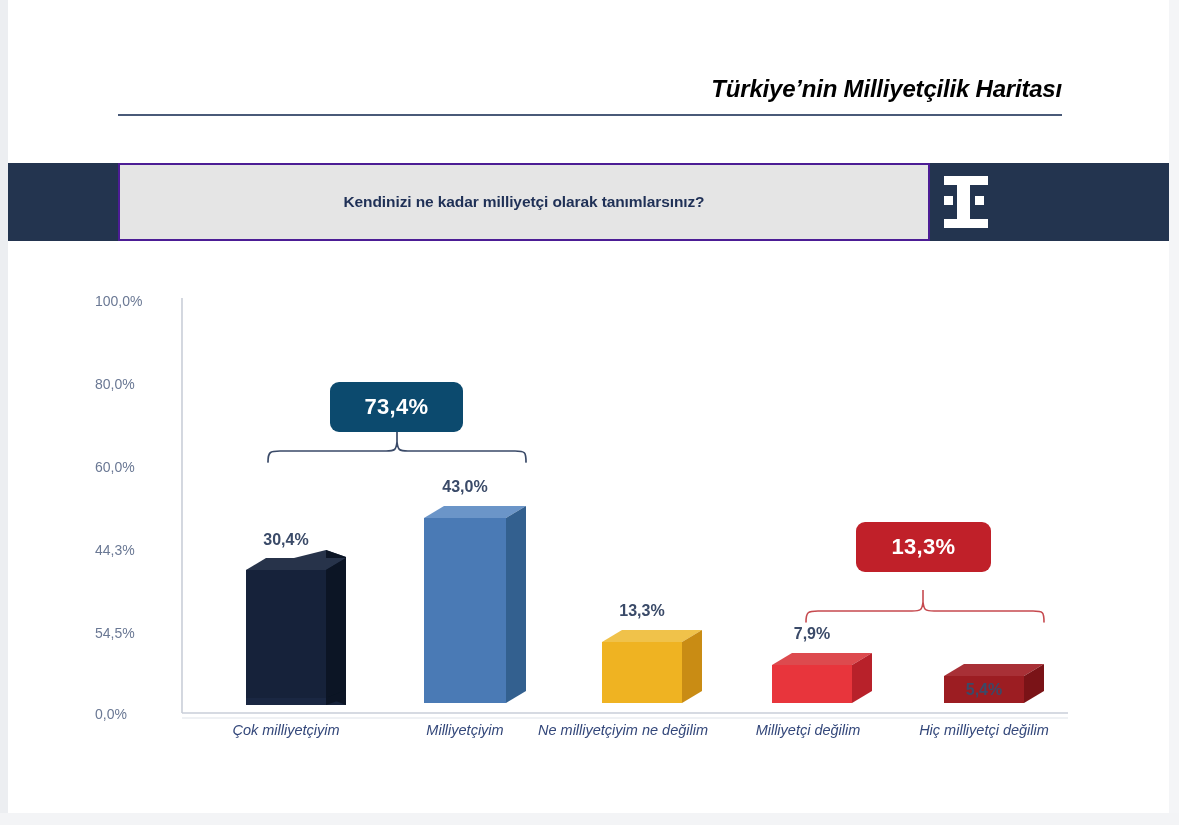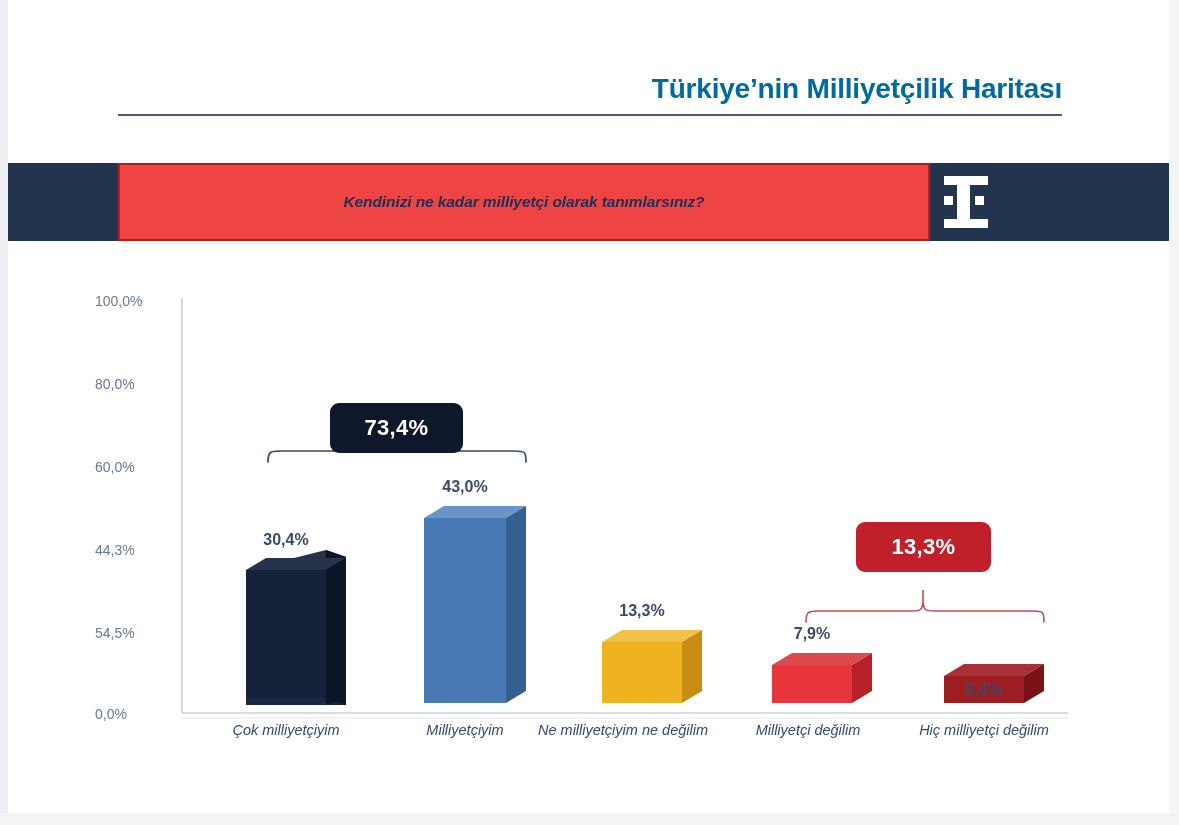--- a/index.html
+++ b/index.html
@@ -41,26 +41,27 @@
   }
 
   
   .title-block {
     position: absolute;
     left: 118px; top: 72px;
     width: 944px;
     text-align: right;
   }
   .title-text {
-    font-size: 28px;
-    font-weight: bold;
-    color: #0369a1;
+    font-size: 24px;
+    font-weight: bold;
+    color: #000000;
     letter-spacing: -0.2px;
     line-height: 34px;
     white-space: nowrap;
+    font-style: italic;
   }
   .title-rule {
     margin-top: 8px;
     height: 2px;
     background: #4a5a78;
     width: 944px;
   }
 
   
   .header-band {
@@ -71,27 +72,26 @@
   .band-left {
     position: absolute;
     left: 0; top: 0;
     width: 110px; height: 78px;
     background: #23344f;
   }
   .band-center {
     position: absolute;
     left: 110px; top: 0;
     width: 812px; height: 78px;
-    background: #ef4444;
-    border: 2px solid #b91c1c;
+    background: #e5e5e5;
+    border: 2px solid #4c1d95;
     box-sizing: border-box;
     display: flex;
     align-items: center;
     justify-content: center;
-    font-style: italic;
   }
   .band-question {
     font-size: 15.5px;
     font-weight: bold;
     color: #1f3056;
     letter-spacing: -0.1px;
     white-space: nowrap;
   }
   .band-right {
     position: absolute;
@@ -155,21 +155,21 @@
     position: absolute;
     border-radius: 9px;
     display: flex;
     align-items: center;
     justify-content: center;
     color: #ffffff;
     font-size: 22px;
     font-weight: bold;
     letter-spacing: 0.3px;
   }
-  .callout-dark { background: #0f172a; margin-top: 21px; }
+  .callout-dark { background: #0c4a6e; }
   .callout-red  { background: #c02029; }
 </style>
 </head>
 <body>
 
 <div class="page">
 
   <div class="edge-strip-left"></div>
   <div class="edge-strip-right"></div>
   <div class="edge-strip-bottom"></div>

